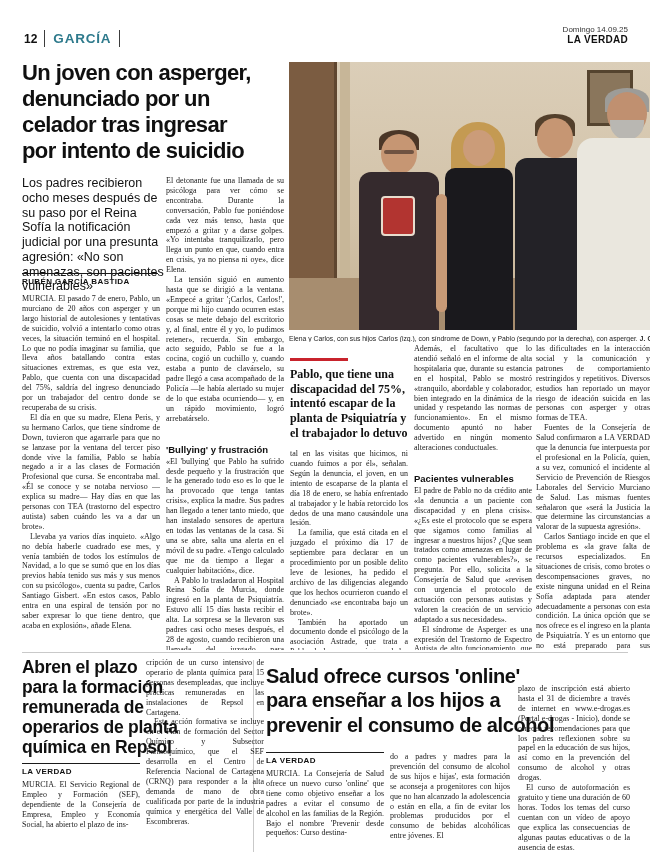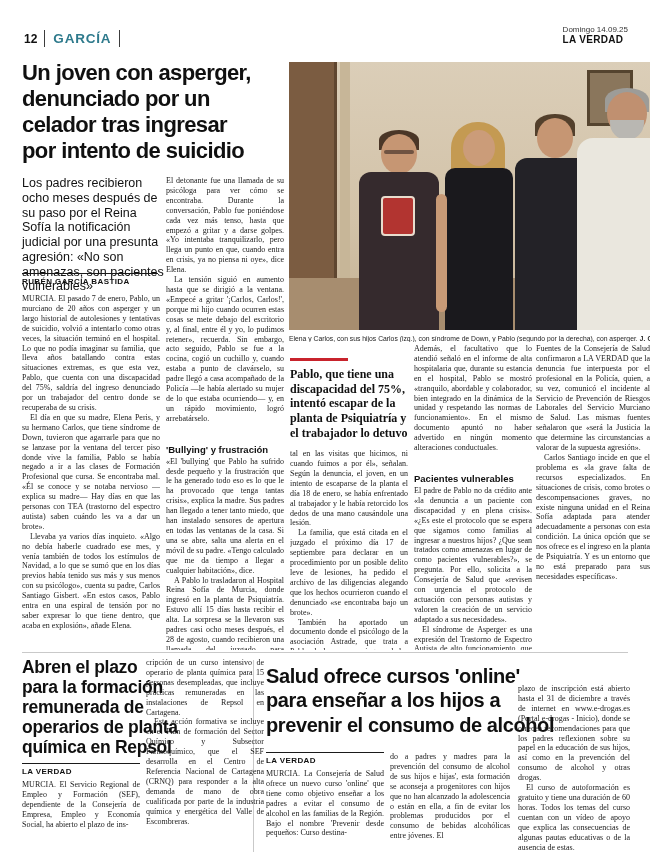--- a/index.html
+++ b/index.html
@@ -5,21 +5,21 @@
   *{margin:0;padding:0;box-sizing:border-box}
   html,body{width:650px;height:852px;background:#fff}
   body{font-family:"Liberation Serif",serif;color:#1a1a1a;position:relative;overflow:hidden}
   .page{position:absolute;inset:0;width:650px;height:852px;background:#fff}
 
   
   .hdr-left{position:absolute;top:30px;left:24px;display:flex;align-items:center}
   .pagenum{font:700 12px "Liberation Sans",sans-serif;color:#111;margin-right:7px}
   .section{font:700 13.5px "Liberation Sans",sans-serif;color:var(--section-teal,#2e7a8c);
            letter-spacing:.8px;border-left:1.5px solid #3c3c3c;border-right:1.5px solid #3c3c3c;padding:1px 8px}
-  .hdr-right{position:absolute;top:25px;right:22px;text-align:left}
+  .hdr-right{position:absolute;top:25px;right:22px;text-align:right}
   .date{font:400 8px "Liberation Sans",sans-serif;color:#333}
   .paper{font:700 10px "Liberation Sans",sans-serif;color:#111;letter-spacing:.3px}
 
   
   .headline{position:absolute;left:22px;top:60px;width:268px;
             font:700 22px/1.18 "Liberation Sans",sans-serif;letter-spacing:-.6px;color:#101010;white-space:pre-line}
   .standfirst{position:absolute;left:22px;top:176px;width:142px;font:400 12.5px/1.18 "Liberation Sans",sans-serif;color:#111}
   .byline{font:700 8px "Liberation Sans",sans-serif;letter-spacing:.4px;border-top:1px solid #1a1a1a;padding-top:3px;color:#111}
   .byline-main{position:absolute;left:22px;top:273px;width:136px}
 
@@ -144,20 +144,21 @@
         <p class="bp">También ha aportado un documento donde el psicólogo de la asociación Astrade, que trata a Pablo, declara que en ninguna de las tres ocasiones en que fue a visitarle al centro se le notificó incidente alguno.</p>
       </div>
   </div>
   <div class="col" id="col4">
       <p class="bp">Además, el facultativo que lo atendió señaló en el informe de alta hospitalaria que, durante su estancia en el hospital, Pablo se mostró «tranquilo, abordable y colaborador, bien integrado en la dinámica de la unidad y respetando las normas de funcionamiento». En el mismo documento apuntó no haber advertido en ningún momento alteraciones conductuales.</p>
       <h4 class="subhead">Pacientes vulnerables</h4>
       <p class="bp">El padre de Pablo no da crédito ante «la denuncia a un paciente con discapacidad y en plena crisis». «¿Es este el protocolo que se espera que sigamos como familias al ingresar a nuestros hijos? ¿Que sean tratados como amenazas en lugar de como pacientes vulnerables?», se pregunta. Por ello, solicita a la Consejería de Salud que «revisen con urgencia el protocolo de actuación con personas autistas y valoren la creación de un servicio adaptado a sus necesidades».</p>
       <p class="bp">El síndrome de Asperger es una expresión del Trastorno de Espectro Autista de alto funcionamiento, que se caracteriza por</p>
     </div>
   <div class="col" id="col5">
+      <p class="bp">las dificultades en la interacción social y la comunicación y patrones de comportamiento restringidos y repetitivos. Diversos estudios han reportado un mayor riesgo de ideación suicida en las personas con asperger y otras formas de TEA.</p>
       <p class="bp">Fuentes de la Consejería de Salud confirmaron a LA VERDAD que la denuncia fue interpuesta por el profesional en la Policía, quien, a su vez, comunicó el incidente al Servicio de Prevención de Riesgos Laborales del Servicio Murciano de Salud. Las mismas fuentes señalaron que «será la Justicia la que determine las circunstancias a valorar de la supuesta agresión».</p>
       <p class="bp">Carlos Santiago incide en que el problema es «la grave falta de recursos especializados. En situaciones de crisis, como brotes o descompensaciones graves, no existe ninguna unidad en el Reina Sofía adaptada para atender adecuadamente a personas con esta condición. La única opción que se nos ofrece es el ingreso en la planta de Psiquiatría. Y es un entorno que no está preparado para sus necesidades específicas».</p>
     </div>
 
   <div class="divider-h"></div>
   <div class="divider-v"></div>
 
   <h2 class="h2a">Abren el plazo
 para la formación
 remunerada de

